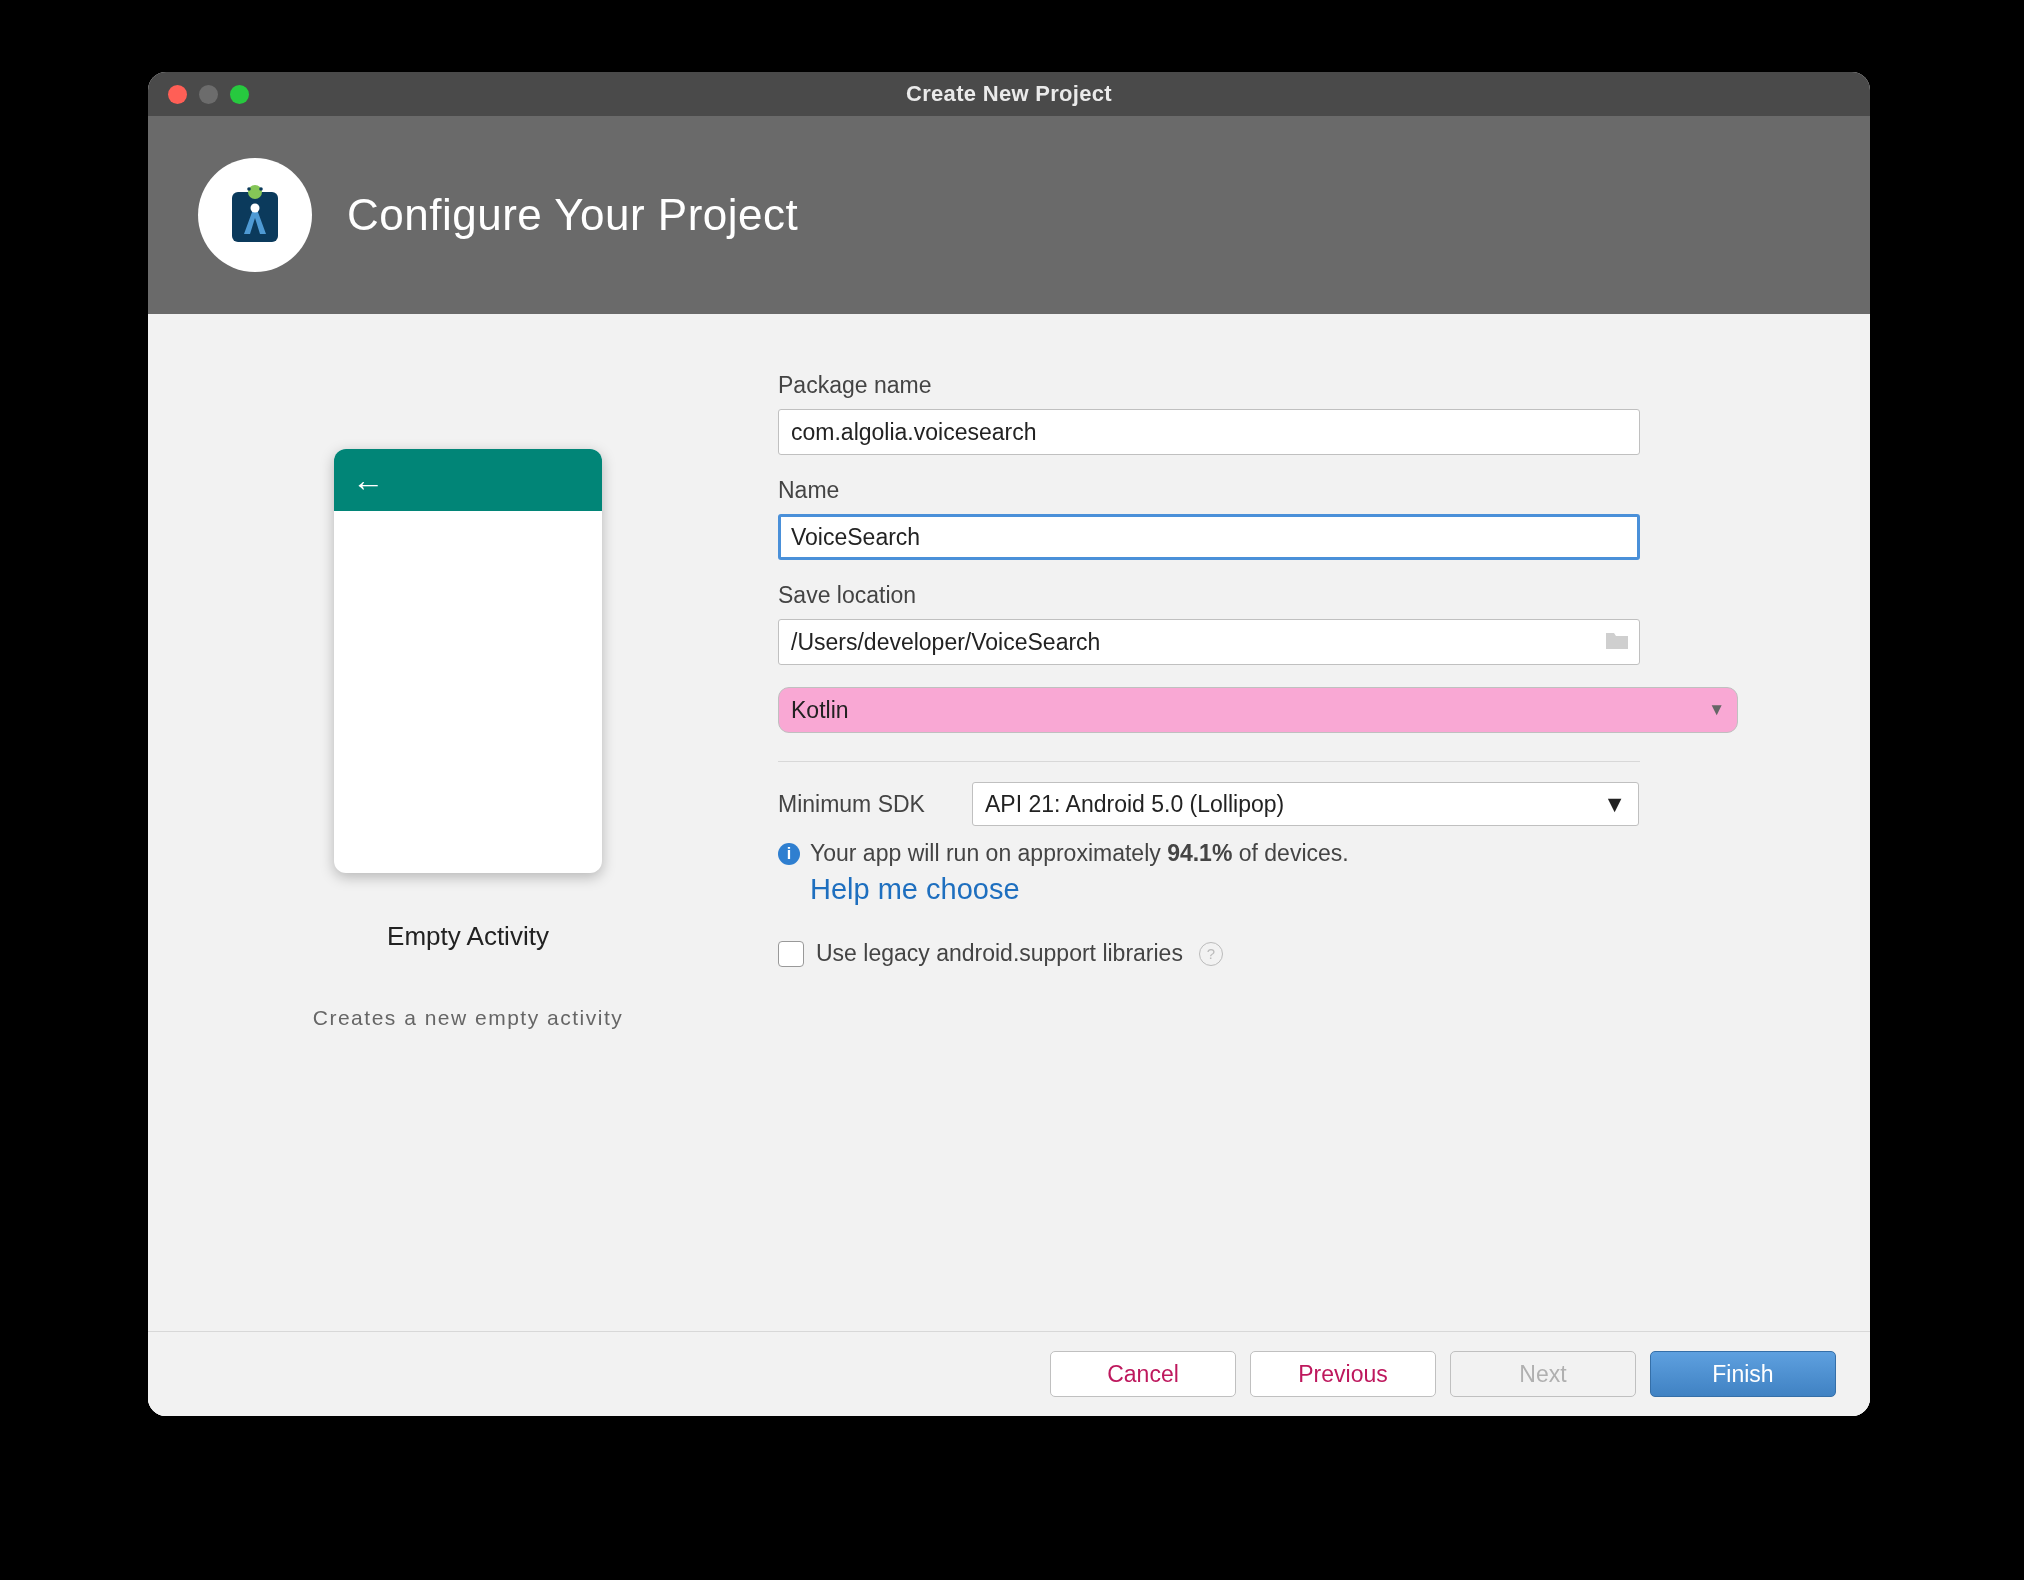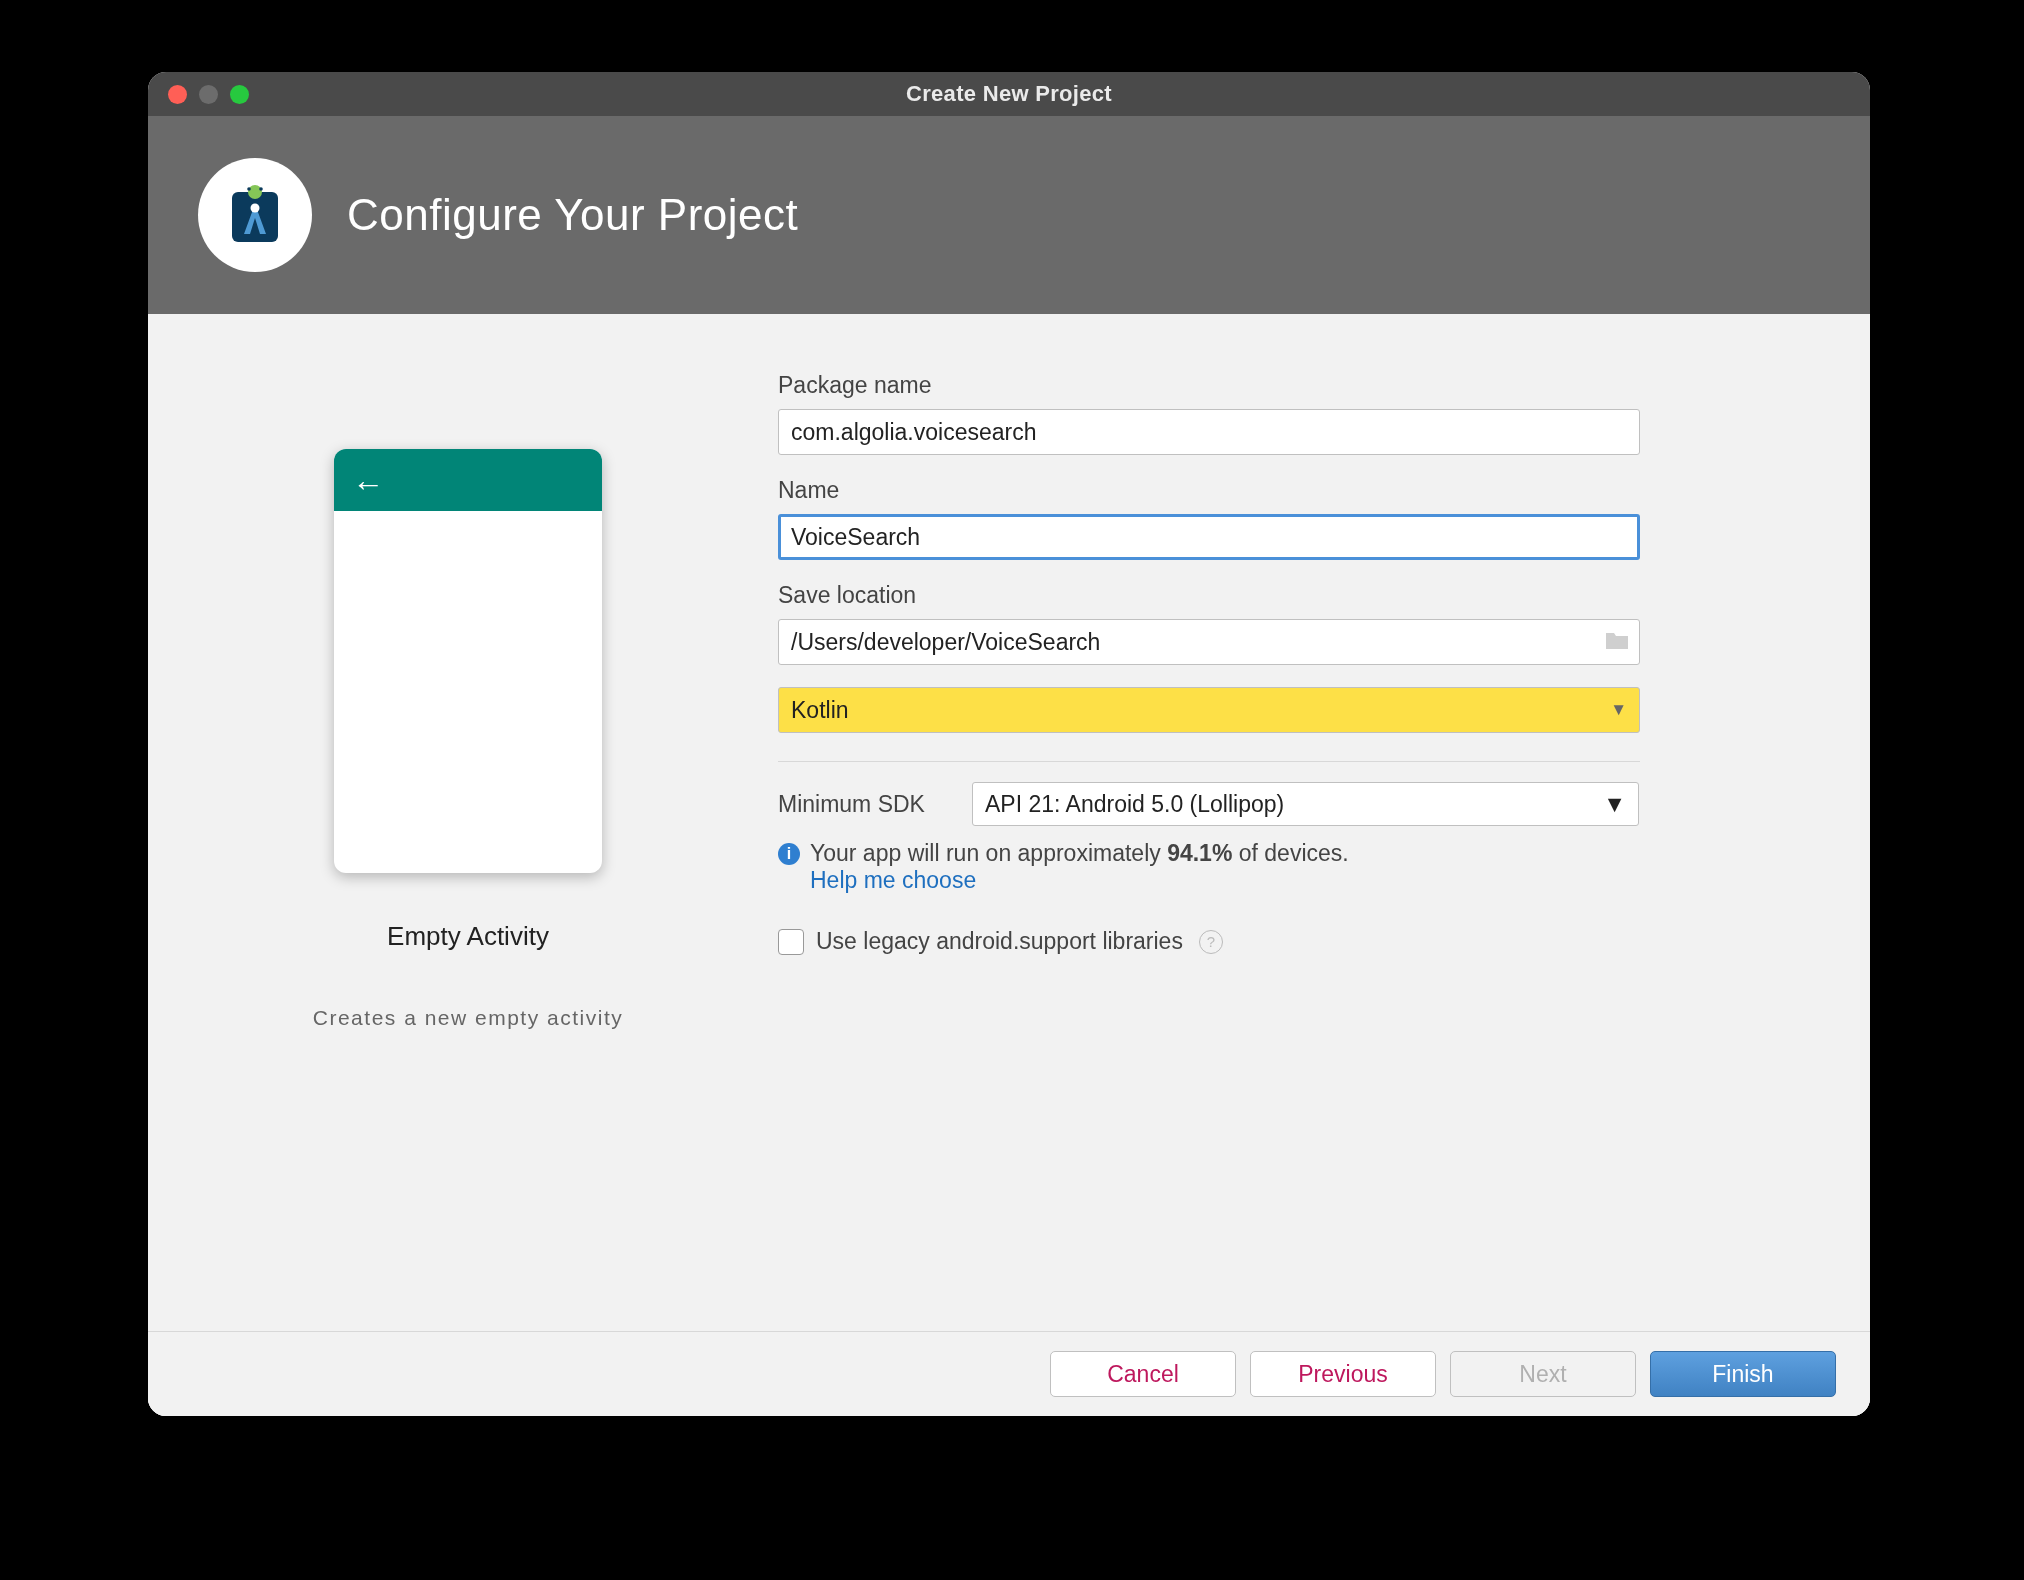--- a/index.html
+++ b/index.html
@@ -61,41 +61,41 @@
     width:862px; height:46px; border:1px solid var(--border-gray); background:#fff;
     font-size:23px; padding:0 12px; box-sizing:border-box; color:#222; border-radius:3px;
   }
   .text-input.focused { border:3px solid var(--focus-blue); padding:0 10px; }
   .loc-wrap { position:relative; width:862px; }
   .loc-wrap .folder-icon {
     position:absolute; right:10px; top:50%; transform:translateY(-50%);
     color:#bbb;
   }
   .lang-select {
-    width:862px; height:46px; border:1px solid var(--border-gray); background:#fde047;
-    font-size:23px; padding:0 12px; box-sizing:border-box; color:#222; border-radius:3px;
+    width:960px; height:46px; border:1px solid var(--border-gray); background:#f9a8d4;
+    font-size:23px; padding:0 12px; box-sizing:border-box; color:#222; border-radius:11px;
     display:flex; align-items:center; justify-content:space-between;
   }
   .lang-select .caret { color:#666; font-size:17px; }
   .divider { border:none; border-top:1px solid #d8d8d8; margin:28px 0 20px 0; width:862px; }
   .sdk-row { display:flex; align-items:center; gap:24px; }
   .sdk-label { font-size:23px; color:#444; width:170px; }
   .sdk-select {
     flex:1; max-width:667px; height:44px; border:1px solid var(--border-gray); background:#fff;
     font-size:23px; padding:0 12px; box-sizing:border-box; color:#222; border-radius:3px;
     display:flex; align-items:center; justify-content:space-between;
   }
   .info-row { display:flex; align-items:flex-start; gap:10px; margin-top:14px; font-size:23px; color:#444; }
   .info-icon {
     width:22px; height:22px; border-radius:50%; background:#2f7fd0; color:#fff;
     display:flex; align-items:center; justify-content:center; font-size:16px; font-weight:700; margin-top:3px;
     flex-shrink:0;
   }
   .info-row .pct { font-weight:700; }
-  .help-link { color:var(--link-blue); margin-left:32px; margin-top:0; font-size:23px; cursor:pointer; }
+  .help-link { color:var(--link-blue); margin-left:32px; margin-top:6px; font-size:29px; cursor:pointer; }
   .legacy-row { display:flex; align-items:center; gap:12px; margin-top:34px; font-size:23px; color:#444; }
   .checkbox {
     width:24px; height:24px; border:1.5px solid #999; border-radius:4px; background:#fff;
   }
   .help-circ {
     width:22px; height:22px; border-radius:50%; border:1.5px solid #bbb; color:#bbb;
     display:flex; align-items:center; justify-content:center; font-size:15px; margin-left:4px;
   }
   .footer {
     position:absolute; bottom:0; left:0; right:0; height:84px;

